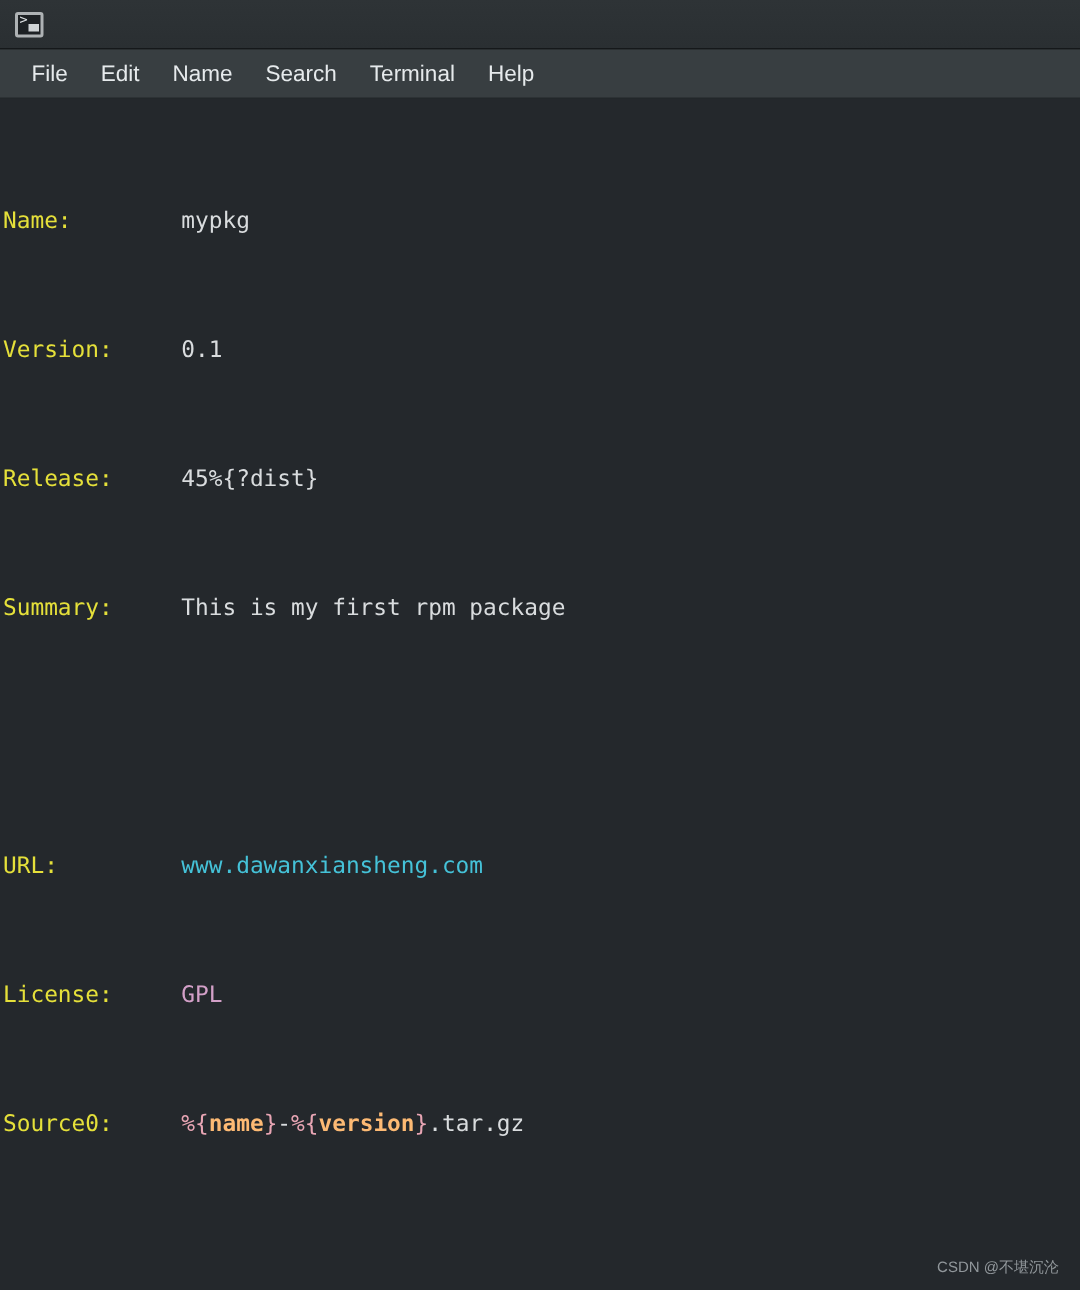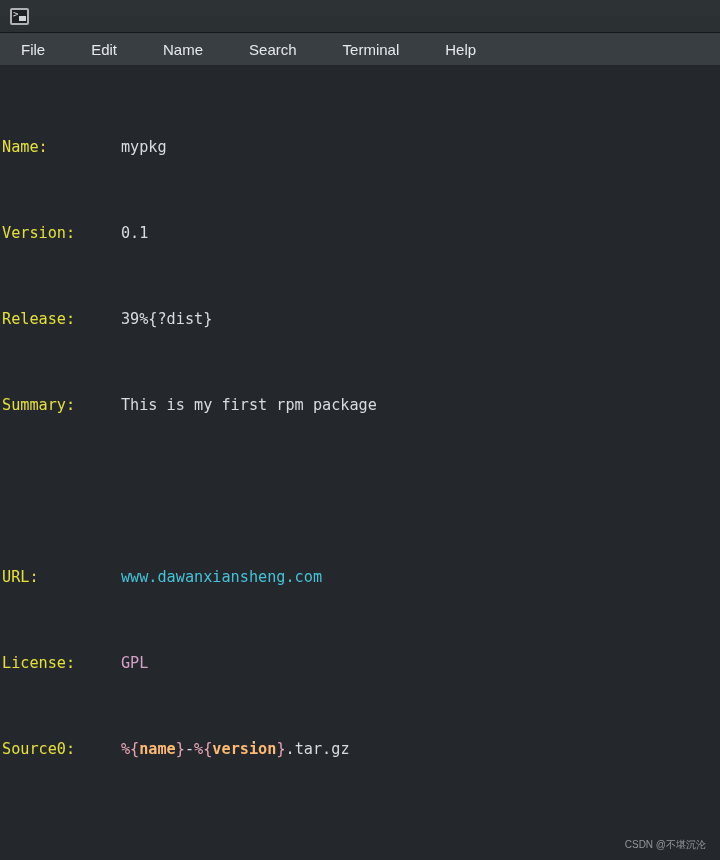--- a/index.html
+++ b/index.html
@@ -57,21 +57,20 @@
 
   
   .menubar {
     height: 33px;
     background: #383e41;
     border-bottom: 1px solid #22272a;
     display: flex;
     align-items: center;
     padding-left: 10px;
     box-sizing: border-box;
-    gap: 24px;
   }
   .menu-item {
     color: #e6eaec;
     font-family: "Liberation Sans", sans-serif;
     font-size: 15px;
     padding: 2px 11px;
     cursor: default;
     white-space: nowrap;
   }
 
@@ -131,21 +130,21 @@
   <div class="menu-item">Help</div>
 </div>
 
 <div class="editor">
   <div class="code">
 
     <div class="line"><span class="tag">Name:</span><span class="val">        </span><span class="val">mypkg</span></div>
 
     <div class="line"><span class="tag">Version:</span><span class="val">     </span><span class="val">0.1</span></div>
 
-    <div class="line"><span class="tag">Release:</span><span class="val">     </span><span class="val">39%{?dist}</span></div>
+    <div class="line"><span class="tag">Release:</span><span class="val">     </span><span class="val">45%{?dist}</span></div>
 
     <div class="line"><span class="tag">Summary:</span><span class="val">     </span><span class="val">This is my first rpm package</span></div>
 
     <div class="line">&nbsp;</div>
 
     <div class="line"><span class="tag">URL:</span><span class="val">         </span><span class="url">www.dawanxiansheng.com</span></div>
 
     <div class="line"><span class="tag">License:</span><span class="val">     </span><span class="license">GPL</span></div>
 
     <div class="line"><span class="tag">Source0:</span><span class="val">     </span><span class="macro-d">%{</span><span class="macro-id">name</span><span class="macro-d">}</span><span class="val">-</span><span class="macro-d">%{</span><span class="macro-id">version</span><span class="macro-d">}</span><span class="val">.tar.gz</span></div>

